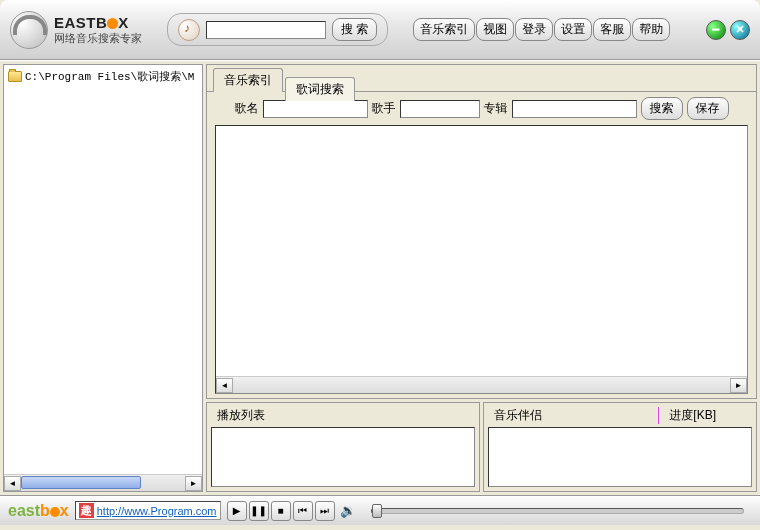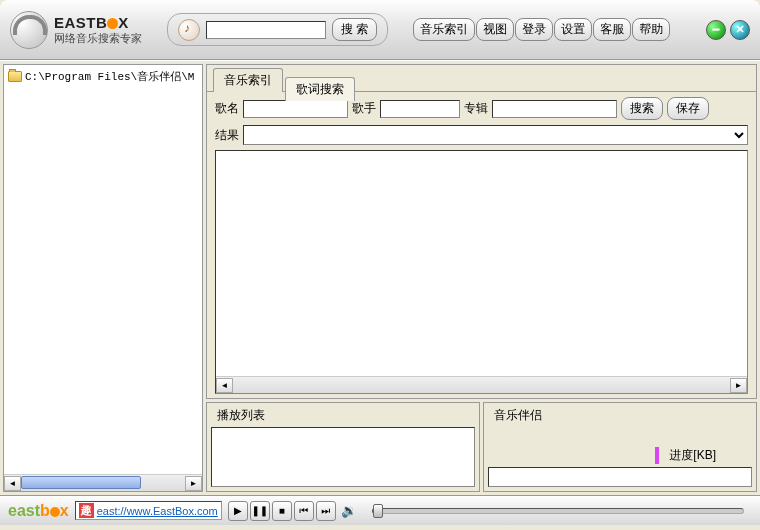--- a/index.html
+++ b/index.html
@@ -39,33 +39,33 @@
 .h-scrollbar { height: 17px; background: #f0f0f0; border-top: 1px solid #ccc; display: flex; align-items: center; }
 .h-scrollbar .arrow { width: 17px; height: 15px; background: linear-gradient(to bottom, #fff, #ddd); border: 1px solid #aaa; display: flex; align-items: center; justify-content: center; font-size: 8px; cursor: pointer; }
 .h-scrollbar .track { flex: 1; height: 15px; background: linear-gradient(to bottom, #eee, #ddd); position: relative; }
 .h-scrollbar .thumb { position: absolute; left: 0; width: 120px; height: 13px; background: linear-gradient(to bottom, #c8d8f8, #90b0e8); border: 1px solid #6080c0; border-radius: 2px; top: 0; }
 
 .content { flex: 1; margin: 3px 3px 3px 0; display: flex; flex-direction: column; gap: 3px; }
 .tabs-panel { border: 1px solid #999; background: #ece9d8; flex: 1; display: flex; flex-direction: column; }
 .tabs-row { display: flex; padding: 3px 6px 0 6px; gap: 2px; }
 .tab { padding: 3px 10px; border: 1px solid #999; border-bottom: none; background: #ece9d8; border-radius: 3px 3px 0 0; cursor: pointer; position: relative; }
 .tab.active { background: #f5f3e8; z-index: 2; top: 9px; }
-.fields-row { display: flex; align-items: center; padding: 5px 8px; gap: 4px; background: #ece9d8; border-top: 1px solid #999; margin-top: -1px; }
+.fields-row { display: flex; align-items: center; padding: 5px 8px; gap: 4px; background: #ece9d8; border-top: 1px solid #999; margin-top: -1px; justify-content: center; }
 .fields-row label { font-size: 12px; }
 .fields-row input[type=text] { height: 18px; border: 1px inset #888; font-size: 12px; padding: 0 2px; }
 .result-row { display: flex; align-items: center; padding: 0 8px 5px 8px; gap: 4px; }
 .result-select { flex: 1; height: 20px; border: 1px inset #888; background: #fff; }
 .result-area { flex: 1; margin: 0 8px 4px 8px; background: #fff; border: 1px inset #888; position: relative; }
 .result-area .h-scrollbar { position: absolute; bottom: 0; left: 0; right: 0; }
 
 .bottom-panels { display: flex; gap: 3px; height: 90px; }
 .panel { border: 1px solid #999; background: #ece9d8; flex: 1; padding: 4px; display: flex; flex-direction: column; }
 .panel-head { display: flex; font-size: 12px; padding-bottom: 3px; }
 .panel-head span { padding: 0 6px; }
-.panel-head .col2 { margin-left: auto; margin-right: 30px; border-left: 4px solid #d946ef; padding-left: 10px; margin-top: 40px; }
+.panel-head .col2 { margin-left: auto; margin-right: 30px; border-left: 1px solid #d946ef; padding-left: 10px; }
 .panel-body { flex: 1; background: #fff; border: 1px inset #888; }
 
 
 .statusbar { height: 30px; background: linear-gradient(to bottom, #fefefe, #d8d8d8); border-top: 1px solid #999; display: flex; align-items: center; padding: 0 8px; gap: 6px; }
 .brand-bottom { font-size: 16px; font-family: Arial, sans-serif; font-weight: bold; }
 .brand-bottom .east { color: #7cb342; }
 .brand-bottom .b { color: #ff8c00; }
 .brand-bottom .o { display: inline-block; width: 10px; height: 10px; background: #ff8c00; border-radius: 50%; vertical-align: -1px; }
 .brand-bottom .x { color: #ff8c00; }
 .url-box { border: 1px inset #999; background: #fff; padding: 1px 3px; display: flex; align-items: center; gap: 3px; font-size: 11px; }
@@ -112,21 +112,21 @@
     <div class="win-btn win-min">🗕</div>
     <div class="win-btn win-close">✕</div>
   </div>
 </div>
 
 <div class="main">
   <div class="sidebar">
     <div class="sidebar-tree">
       <div class="tree-row">
         <span class="folder-icon"></span>
-        <span>C:\Program Files\音乐伴侣\M</span>
+        <span>C:\Program Files\歌词搜索\M</span>
       </div>
     </div>
     <div class="h-scrollbar">
       <div class="arrow">◄</div>
       <div class="track">
           <div class="thumb"></div>
         </div>
       <div class="arrow">►</div>
     </div>
   </div>
@@ -139,24 +139,20 @@
       </div>
       <div class="fields-row">
         <label>歌名</label>
         <input type="text" style="width: 105px;">
         <label>歌手</label>
         <input type="text" style="width: 80px;">
         <label>专辑</label>
         <input type="text" style="width: 125px;">
         <button class="btn">搜索</button>
         <button class="btn">保存</button>
-      </div>
-      <div class="result-row">
-        <label>结果</label>
-        <select class="result-select"></select>
       </div>
       <div class="result-area">
         <div class="h-scrollbar">
           <div class="arrow">◄</div>
           <div class="track"></div>
           <div class="arrow">►</div>
         </div>
       </div>
     </div>
 
@@ -177,21 +173,21 @@
     </div>
   </div>
 </div>
 
 <div class="statusbar">
   <div class="brand-bottom">
     <span class="east">east</span><span class="b">b</span><span class="o"></span><span class="x">x</span>
   </div>
   <div class="url-box">
     <span class="qu">趣</span>
-    <a>east://www.EastBox.com</a>
+    <a>http://www.Program.com</a>
   </div>
   <div class="player-controls">
     <div class="pbtn">▶</div>
     <div class="pbtn">❚❚</div>
     <div class="pbtn">■</div>
     <div class="pbtn">⏮</div>
     <div class="pbtn">⏭</div>
   </div>
   <span class="vol-icon">🔉</span>
   <div class="slider">

